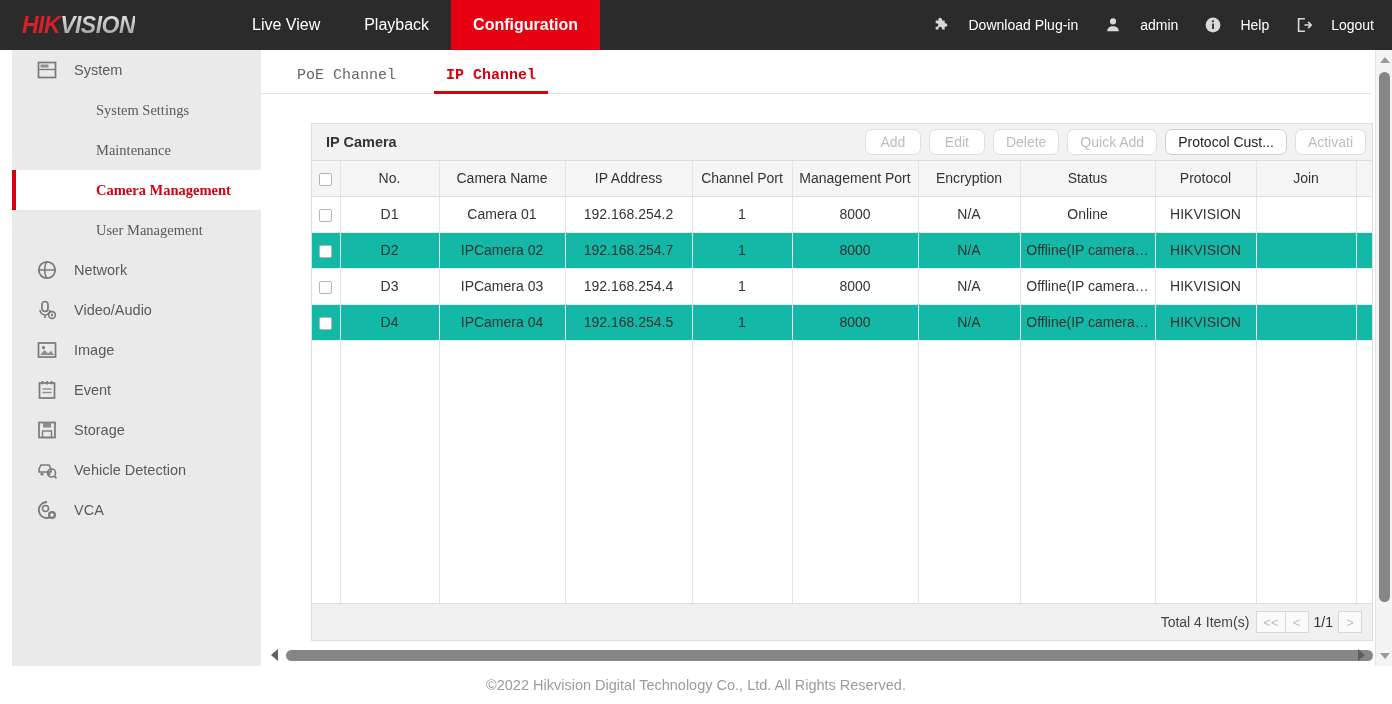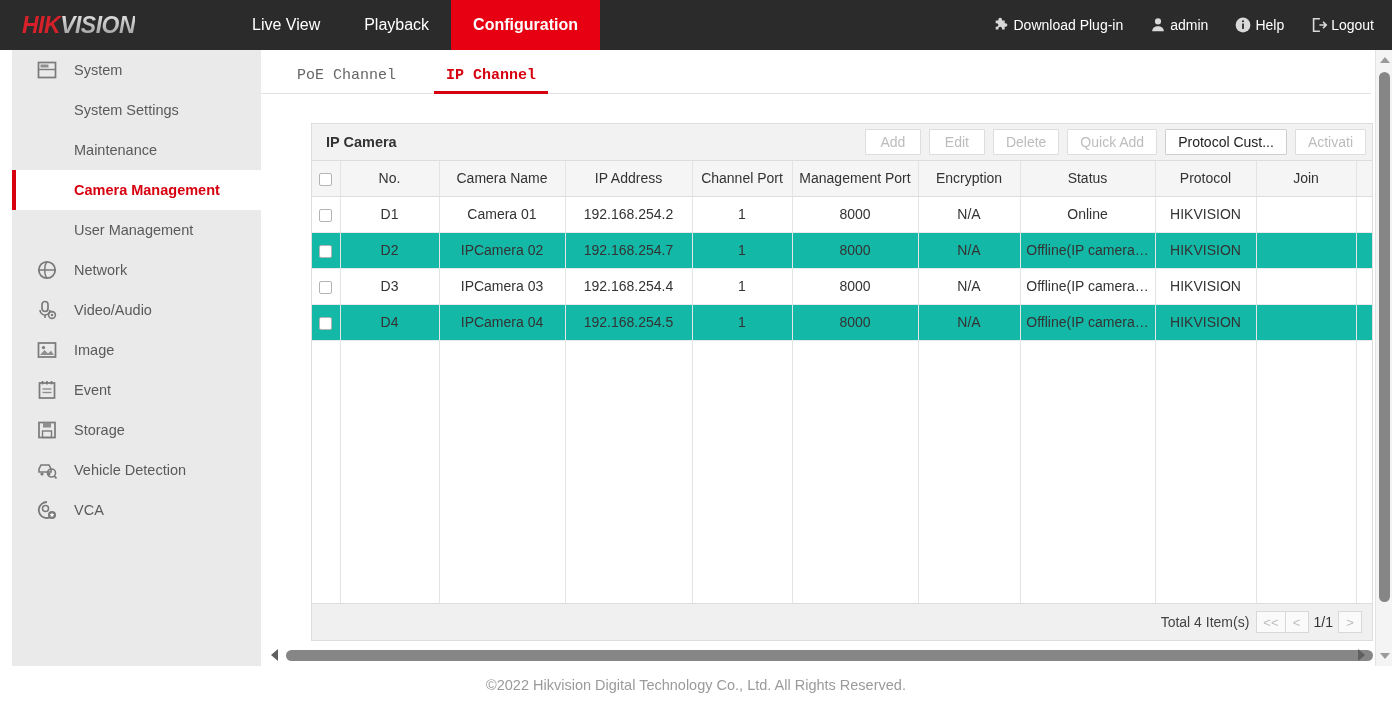--- a/index.html
+++ b/index.html
@@ -38,21 +38,21 @@
     color: #ffffff; font-size: 16px;
     cursor: pointer; white-space: nowrap;
   }
   .mainnav .navitem.active { background: #e60012; font-weight: bold; }
 
   .toprow-right {
     margin-left: auto; display: flex; align-items: center;
     padding-right: 18px; height: 50px;
   }
   .toprow-right .tool {
-    display: flex; align-items: center; gap: 3px;
+    display: flex; align-items: center; gap: 18px;
     color: #ffffff; font-size: 14px; margin-left: 26px;
     cursor: pointer; white-space: nowrap;
   }
   .ticon { width: 18px; height: 18px; display: block; flex: none; }
 
   
   .sidebar {
     position: absolute; left: 12px; top: 50px;
     width: 260px; height: 616px;
     background: #eaeaea;
@@ -62,21 +62,21 @@
     position: relative;
     height: 40px; display: flex; align-items: center;
     padding-left: 24px; cursor: pointer;
     color: #5a5a5a; font-size: 14.5px;
   }
   .side-item .sicon {
     width: 22px; height: 22px; flex: none;
     margin-right: 16px; display: block;
   }
   .side-item .slabel { white-space: nowrap; }
-  .side-item.sub { padding-left: 62px; }
+  .side-item.sub { padding-left: 84px; font-family: Liberation Serif, serif; }
   .side-item.sub .slabel { color: #5a5a5a; }
   .side-item.active {
     background: #ffffff;
   }
   .side-item.active .slabel { color: #d7000f; font-weight: bold; }
   .side-item.active::before {
     content: ""; position: absolute; left: 0; top: 0;
     width: 4px; height: 100%; background: #d7000f;
   }
 
@@ -118,21 +118,21 @@
     font-size: 14.5px; font-weight: bold; color: #333333;
     white-space: nowrap;
   }
   .btnbar { margin-left: auto; display: flex; align-items: center; gap: 8px; }
   .btn {
     height: 26px; min-width: 56px; padding: 0 12px;
     border: 1px solid #cfcfcf; background: #ffffff;
     font-family: "Liberation Sans", sans-serif;
     font-size: 14px; color: #222222;
     display: flex; align-items: center; justify-content: center;
-    cursor: pointer; white-space: nowrap; border-radius: 1px;
+    cursor: pointer; white-space: nowrap; border-radius: 7px;
   }
   .btn.disabled { color: #bcbcbc; border-color: #dedede; cursor: default; }
 
   
   .tbl-wrap {
     position: absolute; left: 0; top: 37px;
     width: 1060px; height: 443px; overflow: hidden;
   }
   table.grid {
     border-collapse: collapse; table-layout: fixed;

